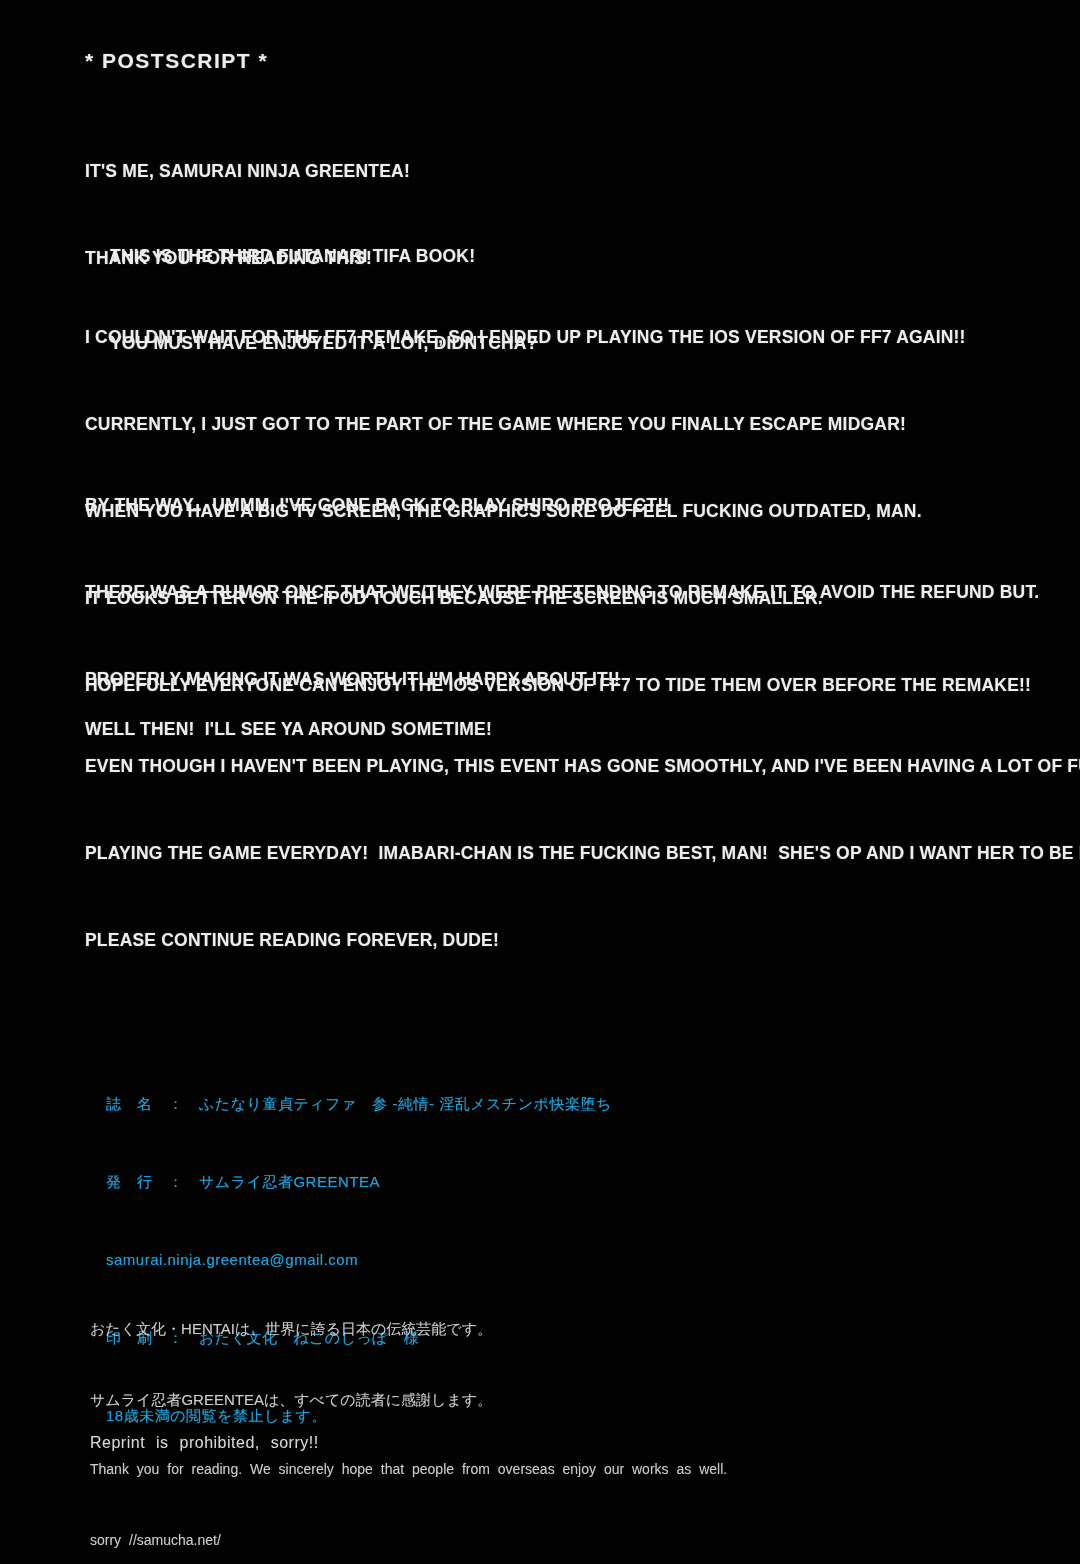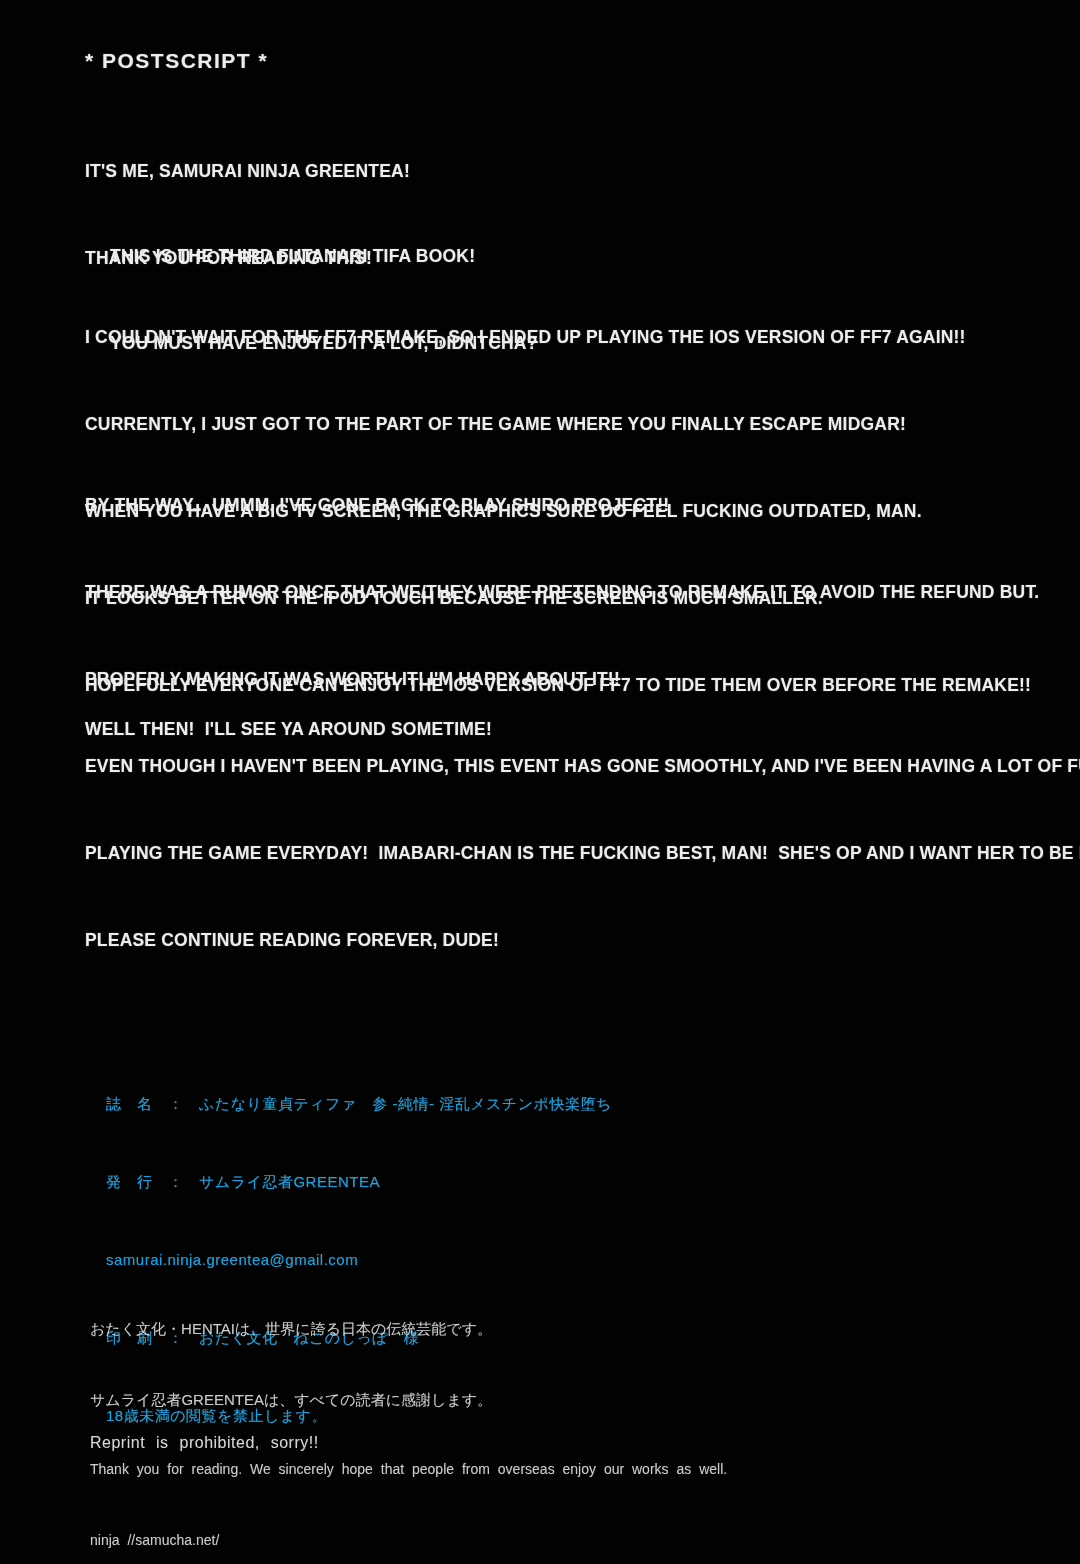--- a/index.html
+++ b/index.html
@@ -130,18 +130,18 @@
     <div>発　行　：　サムライ忍者GREENTEA</div>
     <div>samurai.ninja.greentea@gmail.com</div>
     <div>印　刷　：　おたく文化　ねこのしっぽ　様</div>
     <div>18歳未満の閲覧を禁止します。</div>
   </div>
 
   <div id="footer">
     <div class="jp">おたく文化・HENTAIは、世界に誇る日本の伝統芸能です。</div>
     <div class="jp">サムライ忍者GREENTEAは、すべての読者に感謝します。</div>
     <div class="en">Thank you for reading. We sincerely hope that people from overseas enjoy our works as well.</div>
-    <div class="en">ninja //samucha.net/</div>
+    <div class="en">sorry //samucha.net/</div>
   </div>
 
   <div id="reprint">Reprint is prohibited, sorry!!</div>
 
 </div>
 
 </body></html>

